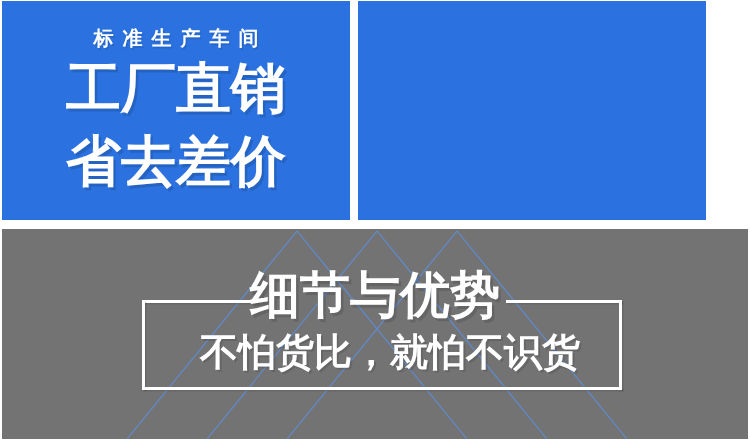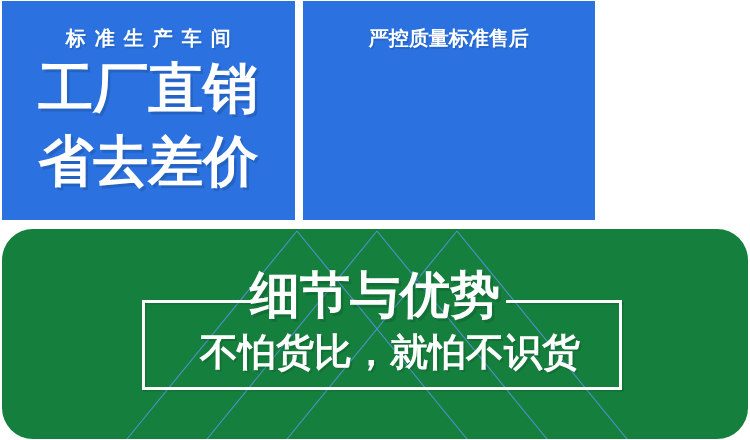--- a/index.html
+++ b/index.html
@@ -18,21 +18,21 @@
     height: 440px;
     background: #ffffff;
     overflow: hidden;
   }
 
   
   .top-row {
     position: absolute;
     left: 2px;
     top: 1px;
-    width: 593px;
+    width: 704px;
     height: 219px;
     display: flex;
     gap: 8px;
   }
 
   .panel {
     position: relative;
     flex: 1 1 0;
     background: #2b72e0;
     overflow: hidden;
@@ -64,23 +64,22 @@
   .bigline.first { margin-top: 12px; }
   .bigline.second { margin-top: 17px; }
 
   
   .bottom-panel {
     position: absolute;
     left: 2px;
     top: 229px;
     width: 746px;
     height: 210px;
-    background: #15803d;
+    background: #737373;
     overflow: hidden;
-    border-radius: 31px;
   }
 
   .chevron-pattern {
     position: absolute;
     inset: 0;
     pointer-events: none;
   }
 
   .frame {
     position: absolute;
@@ -137,21 +136,20 @@
 
   <div class="top-row">
 
     <div class="panel">
       <div class="eyebrow spaced">标准生产车间</div>
       <div class="bigline first">工厂直销</div>
       <div class="bigline second">省去差价</div>
     </div>
 
     <div class="panel">
-      <div class="eyebrow">严控质量标准售后</div>
     </div>
 
   </div>
 
   <div class="bottom-panel">
 
     <svg class="chevron-pattern" viewBox="0 0 746 210" preserveAspectRatio="none">
       <g stroke="#5a92e8" stroke-width="1.1" fill="none" opacity="0.85">
         <line x1="205" y1="210" x2="375" y2="2"></line>
         <line x1="375" y1="2" x2="545" y2="210"></line>

